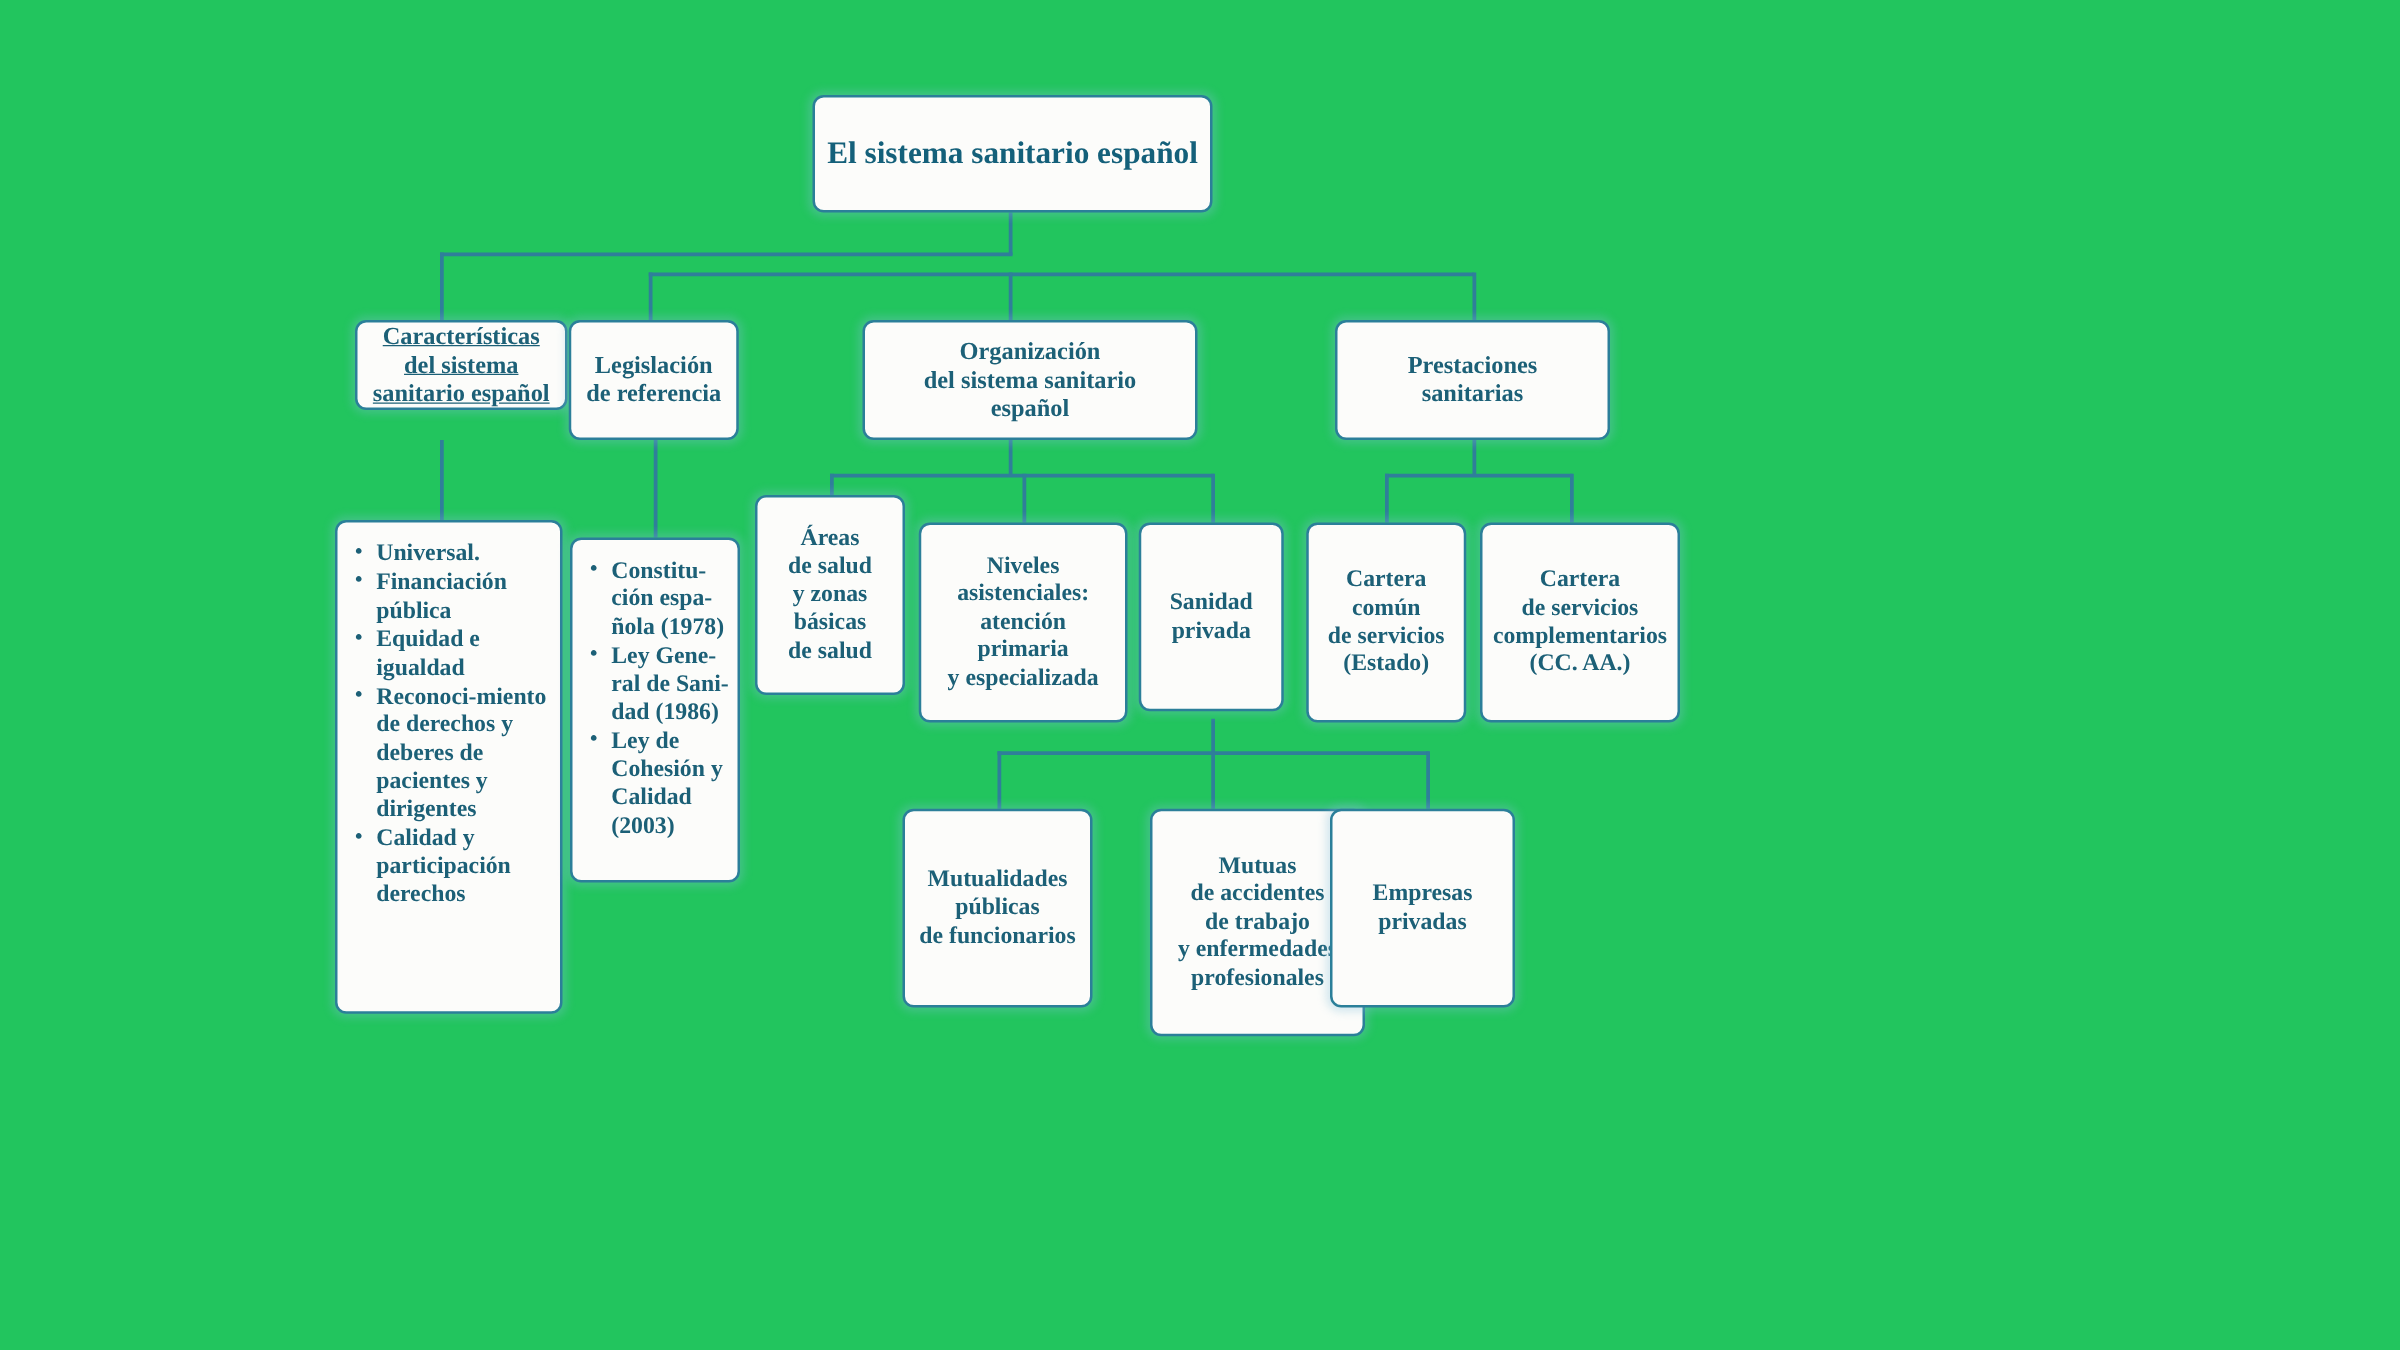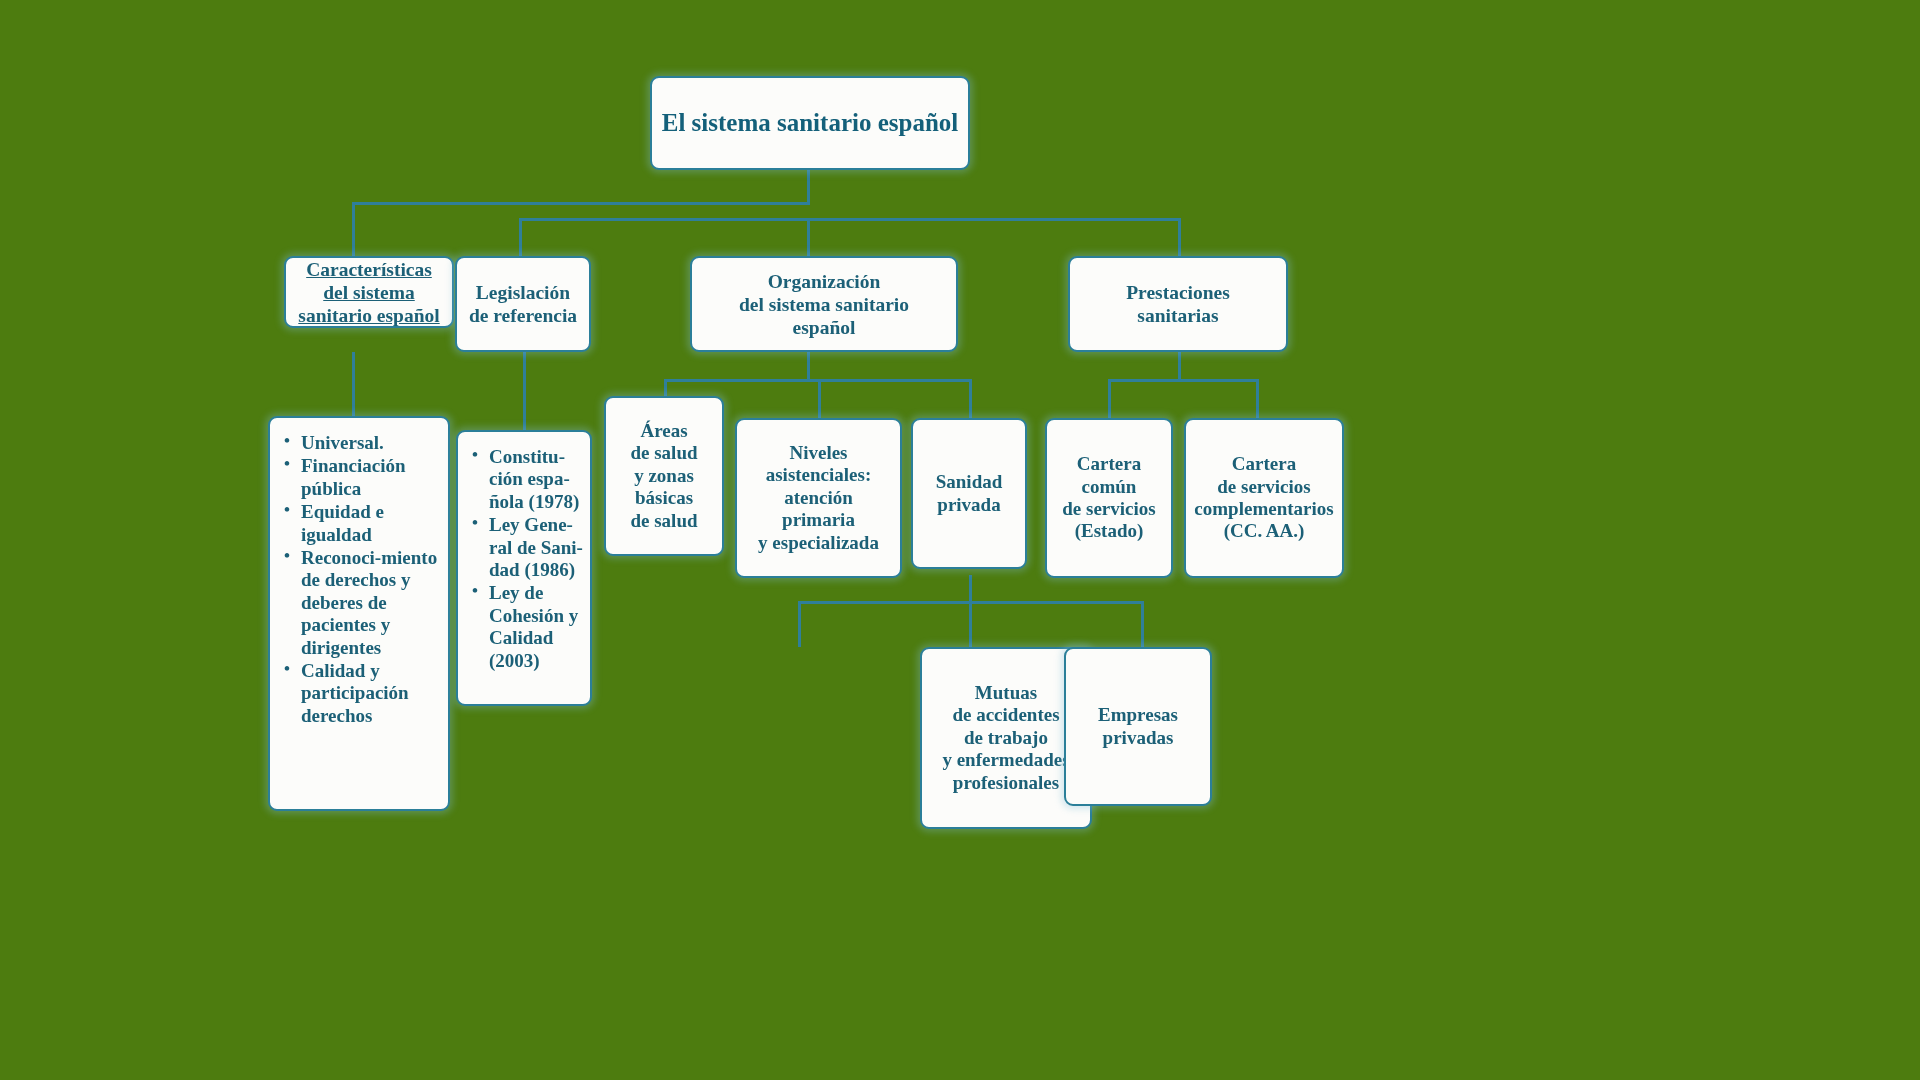--- a/index.html
+++ b/index.html
@@ -4,21 +4,21 @@
 <style>
   html, body {
     margin: 0;
     padding: 0;
     background: #ffffff;
   }
   #canvas {
     position: relative;
     width: 1920px;
     height: 1080px;
-    background: #4d7c0f;
+    background: #22c55e;
     font-family: "Liberation Serif", "DejaVu Serif", serif;
     overflow: hidden;
   }
   
   .box {
     position: absolute;
     box-sizing: border-box;
     border: 2.5px solid #2b7f99;
     border-radius: 9px;
     background: #fcfcfa;
@@ -167,20 +167,23 @@
   </div>
 
   <div class="box level3" style="left:1045px; top:418px; width:128px; height:160px;">
     <span class="txt">Cartera<br>común<br>de servicios<br>(Estado)</span>
   </div>
 
   <div class="box level3" style="left:1184px; top:418px; width:160px; height:160px;">
     <span class="txt">Cartera<br>de servicios<br>complementarios<br>(CC. AA.)</span>
   </div>
 
+  <div class="box level4" style="left:722px; top:647px; width:152px; height:159px;">
+    <span class="txt">Mutualidades<br>públicas<br>de funcionarios</span>
+  </div>
 
   <div class="box level4" style="left:884px; top:647px; width:172px; height:182px;margin-left:36px;">
     <span class="txt">Mutuas<br>de accidentes<br>de trabajo<br>y enfermedades<br>profesionales</span>
   </div>
 
   <div class="box level4" style="left:1064px; top:647px; width:148px; height:159px;">
     <span class="txt">Empresas<br>privadas</span>
   </div>
 
 </div>

